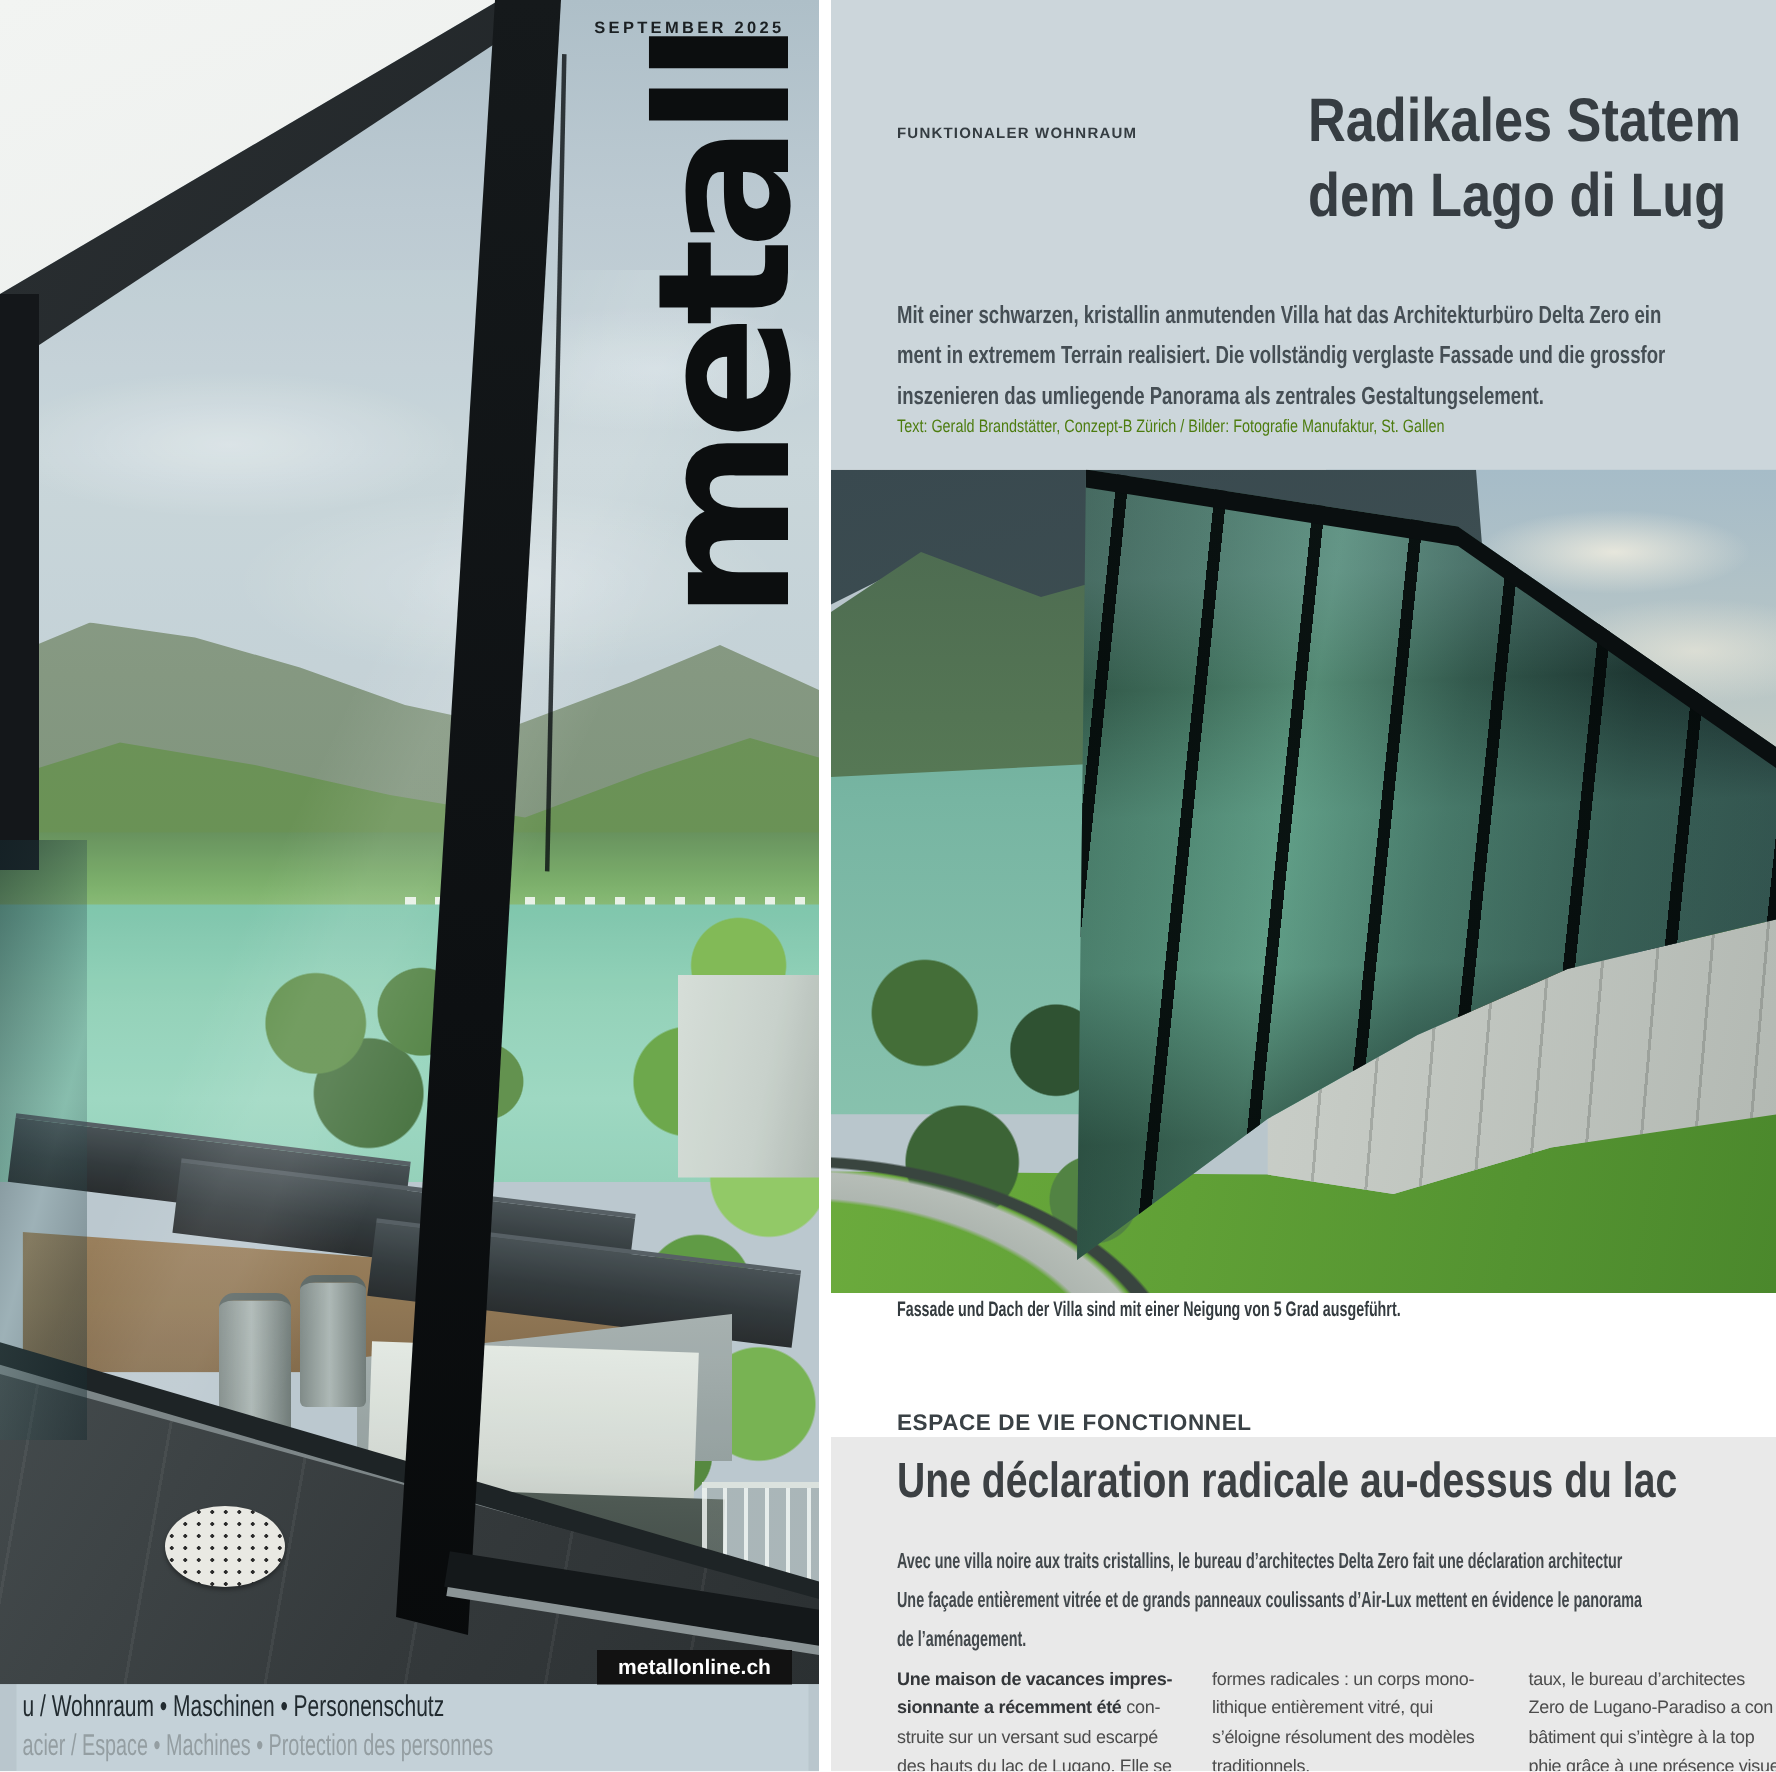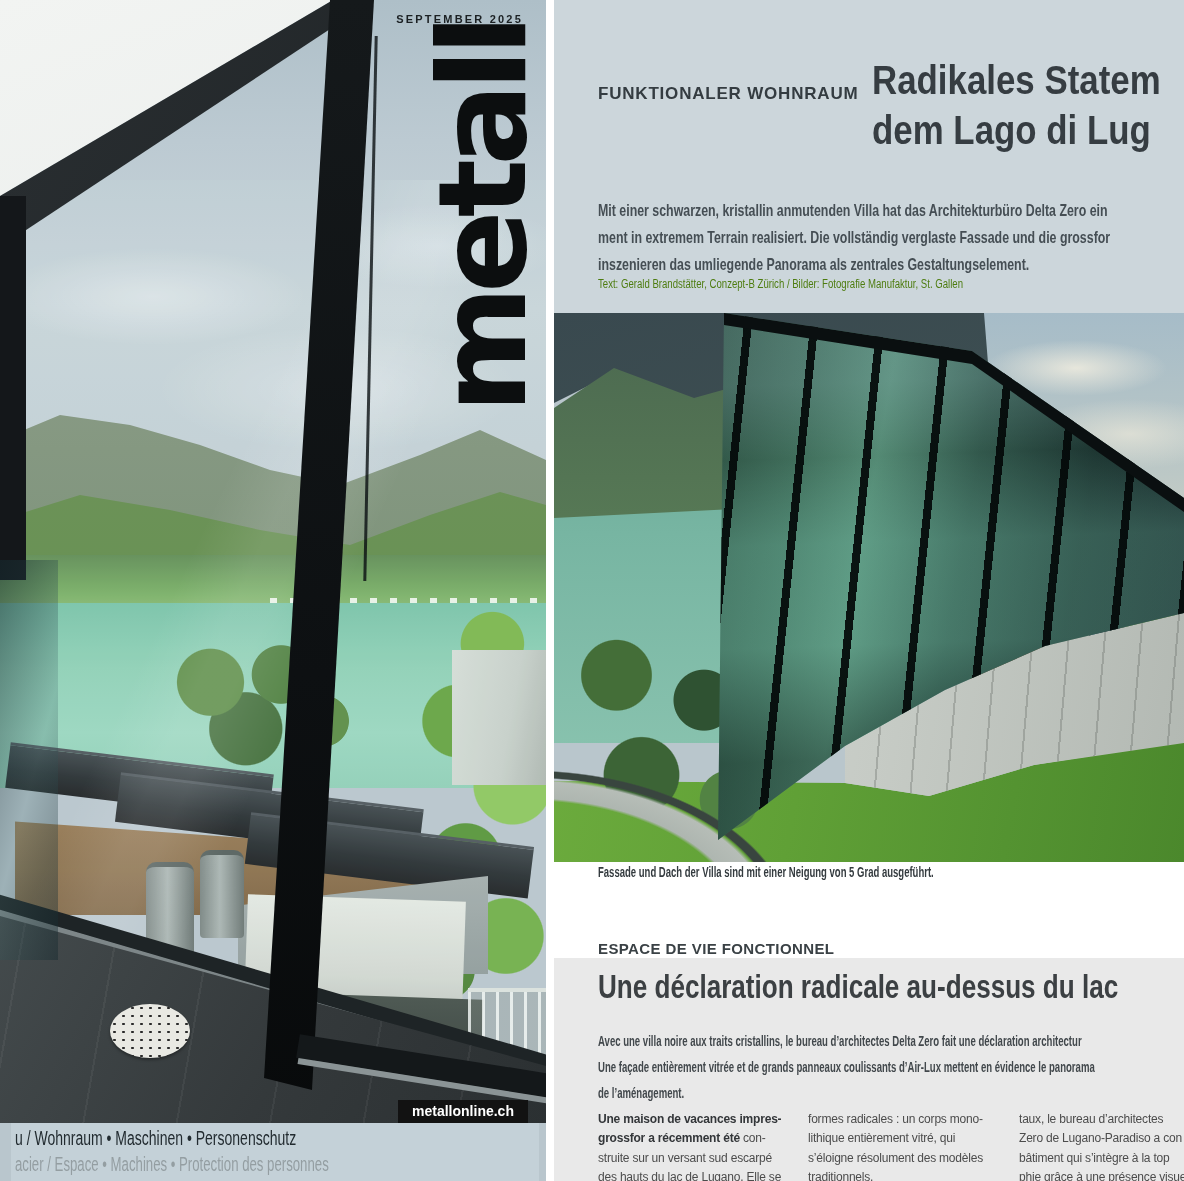--- a/index.html
+++ b/index.html
@@ -112,21 +112,21 @@
        letter-spacing:-7px;line-height:126px;color:#0c0e0f;}
   .badge{position:absolute;left:398px;top:1100px;width:130px;height:39px;background:#121212;
        color:#ffffff;font-size:14px;font-weight:bold;text-align:center;line-height:23px;}
   .cover-strip{position:absolute;left:0;top:1123px;width:528px;height:58px;background:#c4d1d8;margin-left:11px;}
   .strip-de{position:absolute;left:4px;top:4px;font-size:20px;color:#222b30;}
   .strip-fr{position:absolute;left:4px;top:30px;font-size:20px;color:#949ea2;}
 
   
   .page{position:absolute;left:546px;top:0;width:638px;height:1181px;background:#ffffff;overflow:hidden;}
   .hdr{position:absolute;left:8px;top:0;width:630px;height:313px;background:#ccd6db;}
-  .kicker{position:absolute;left:52px;top:84px;font-size:17px;font-weight:bold;letter-spacing:.8px;color:#343c41;}
+  .kicker{position:absolute;left:52px;top:84px;font-size:10px;font-weight:bold;letter-spacing:.8px;color:#343c41;}
   .title-de{position:absolute;left:326px;top:55px;font-size:41px;line-height:50px;font-weight:bold;color:#363d42;}
   .lead-de{position:absolute;left:52px;top:197px;font-size:16.5px;line-height:27px;font-weight:bold;color:#454e54;}
   .byline{position:absolute;left:52px;top:277px;font-size:12px;color:#4d7c0f;}
 
   .villa-photo{position:absolute;left:8px;top:313px;width:630px;height:549px;overflow:hidden;background:#b9c6cc;}
   .v-sky{left:330px;top:0;width:300px;height:360px;
        background:linear-gradient(180deg,#a6bcc8 0%,#bcc8c6 45%,#d6d3c2 75%,#cfd0c4 100%);}
   .v-clouds{left:360px;top:0;width:270px;height:220px;
        background:
          radial-gradient(ellipse 130px 40px at 60% 25%,rgba(245,240,225,.8),rgba(255,255,255,0) 70%),
@@ -289,21 +289,21 @@
     <div class="title-fr"><span class="cx sx79">Une déclaration radicale au-dessus du lac</span></div>
     <div class="lead-fr">
       <div class="nw"><span class="cx sx66">Avec une villa noire aux traits cristallins, le bureau d’architectes Delta Zero fait une déclaration architectur</span></div>
       <div class="nw"><span class="cx sx66">Une façade entièrement vitrée et de grands panneaux coulissants d’Air-Lux mettent en évidence le panorama</span></div>
       <div class="nw"><span class="cx sx66">de l’aménagement.</span></div>
     </div>
 
     <div class="cols">
       <div class="col c1">
         <div class="ln"><b>Une maison de vacances impres-</b></div>
-        <div class="ln"><b>grossfor a récemment été</b><span> con-</span></div>
+        <div class="ln"><b>sionnante a récemment été</b><span> con-</span></div>
         <div class="ln">struite sur un versant sud escarpé</div>
         <div class="ln">des hauts du lac de Lugano. Elle se</div>
       </div>
       <div class="col c2">
         <div class="ln">formes radicales : un corps mono-</div>
         <div class="ln">lithique entièrement vitré, qui</div>
         <div class="ln">s’éloigne résolument des modèles</div>
         <div class="ln">traditionnels.</div>
       </div>
       <div class="col c3">

